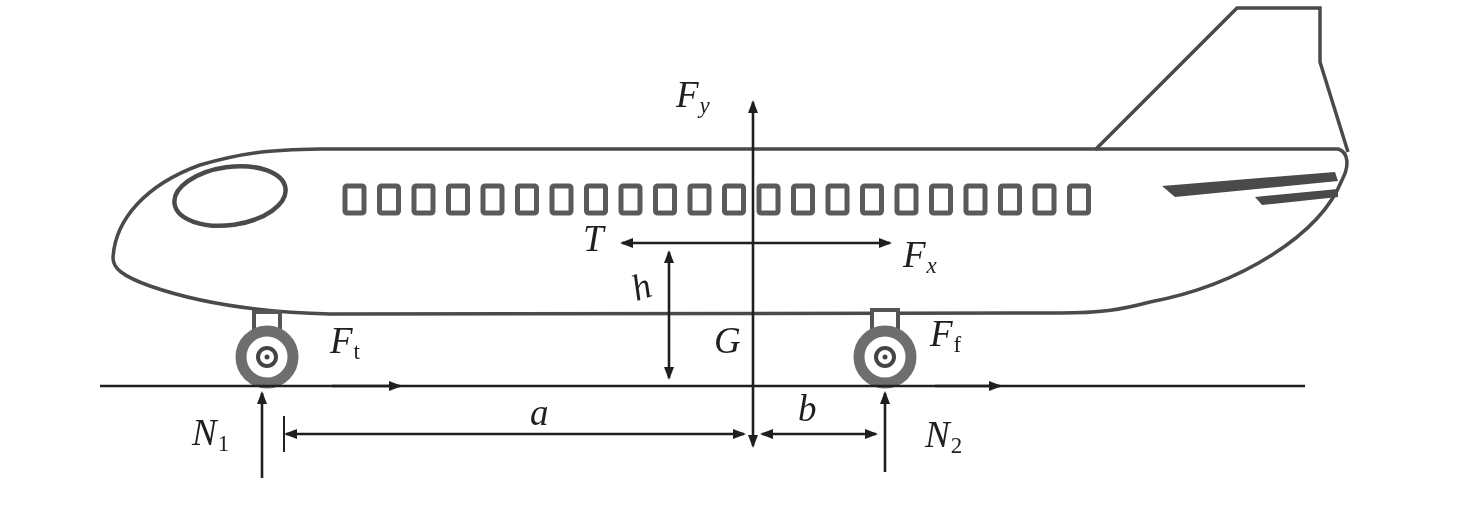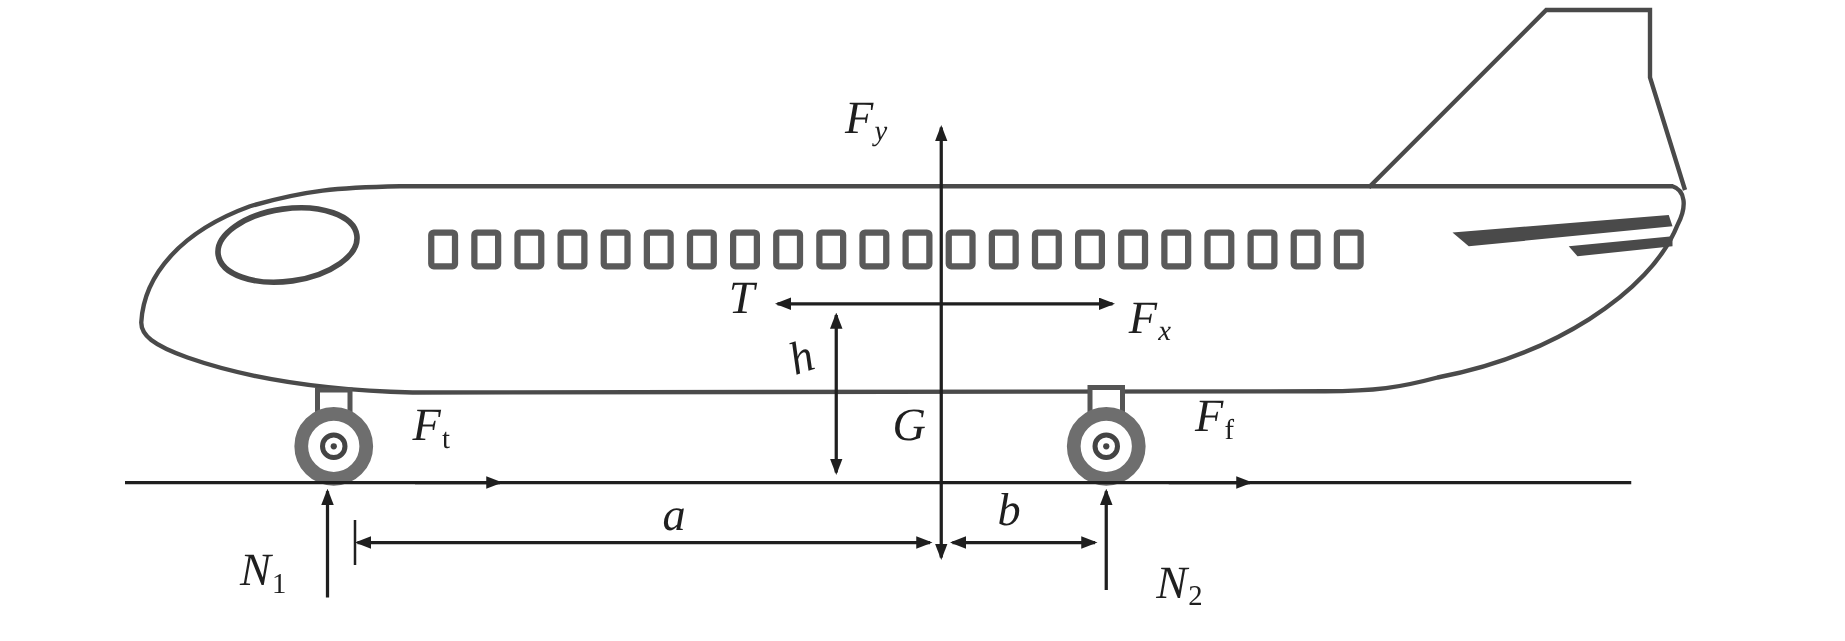--- a/index.html
+++ b/index.html
@@ -116,27 +116,27 @@
   </div>
   <div class="lbl" style="left:632px;top:268px;transform:rotate(-18deg)">
     <span>h</span>
   </div>
   <div class="lbl" style="left:714px;top:322px">
     <span>G</span>
   </div>
   <div class="lbl" style="left:330px;top:322px">
     <span>F</span><span class="s rm">t</span>
   </div>
-  <div class="lbl" style="left:956px;top:315px">
+  <div class="lbl" style="left:930px;top:315px">
     <span>F</span><span class="s rm">f</span>
   </div>
-  <div class="lbl" style="left:192px;top:438px">
+  <div class="lbl" style="left:192px;top:414px">
     <span>N</span><span class="s rm">1</span>
   </div>
-  <div class="lbl" style="left:925px;top:448px">
+  <div class="lbl" style="left:925px;top:416px">
     <span>N</span><span class="s rm">2</span>
   </div>
   <div class="lbl" style="left:530px;top:394px">
     <span>a</span>
   </div>
   <div class="lbl" style="left:798px;top:390px">
     <span>b</span>
   </div>
 
 </div>

